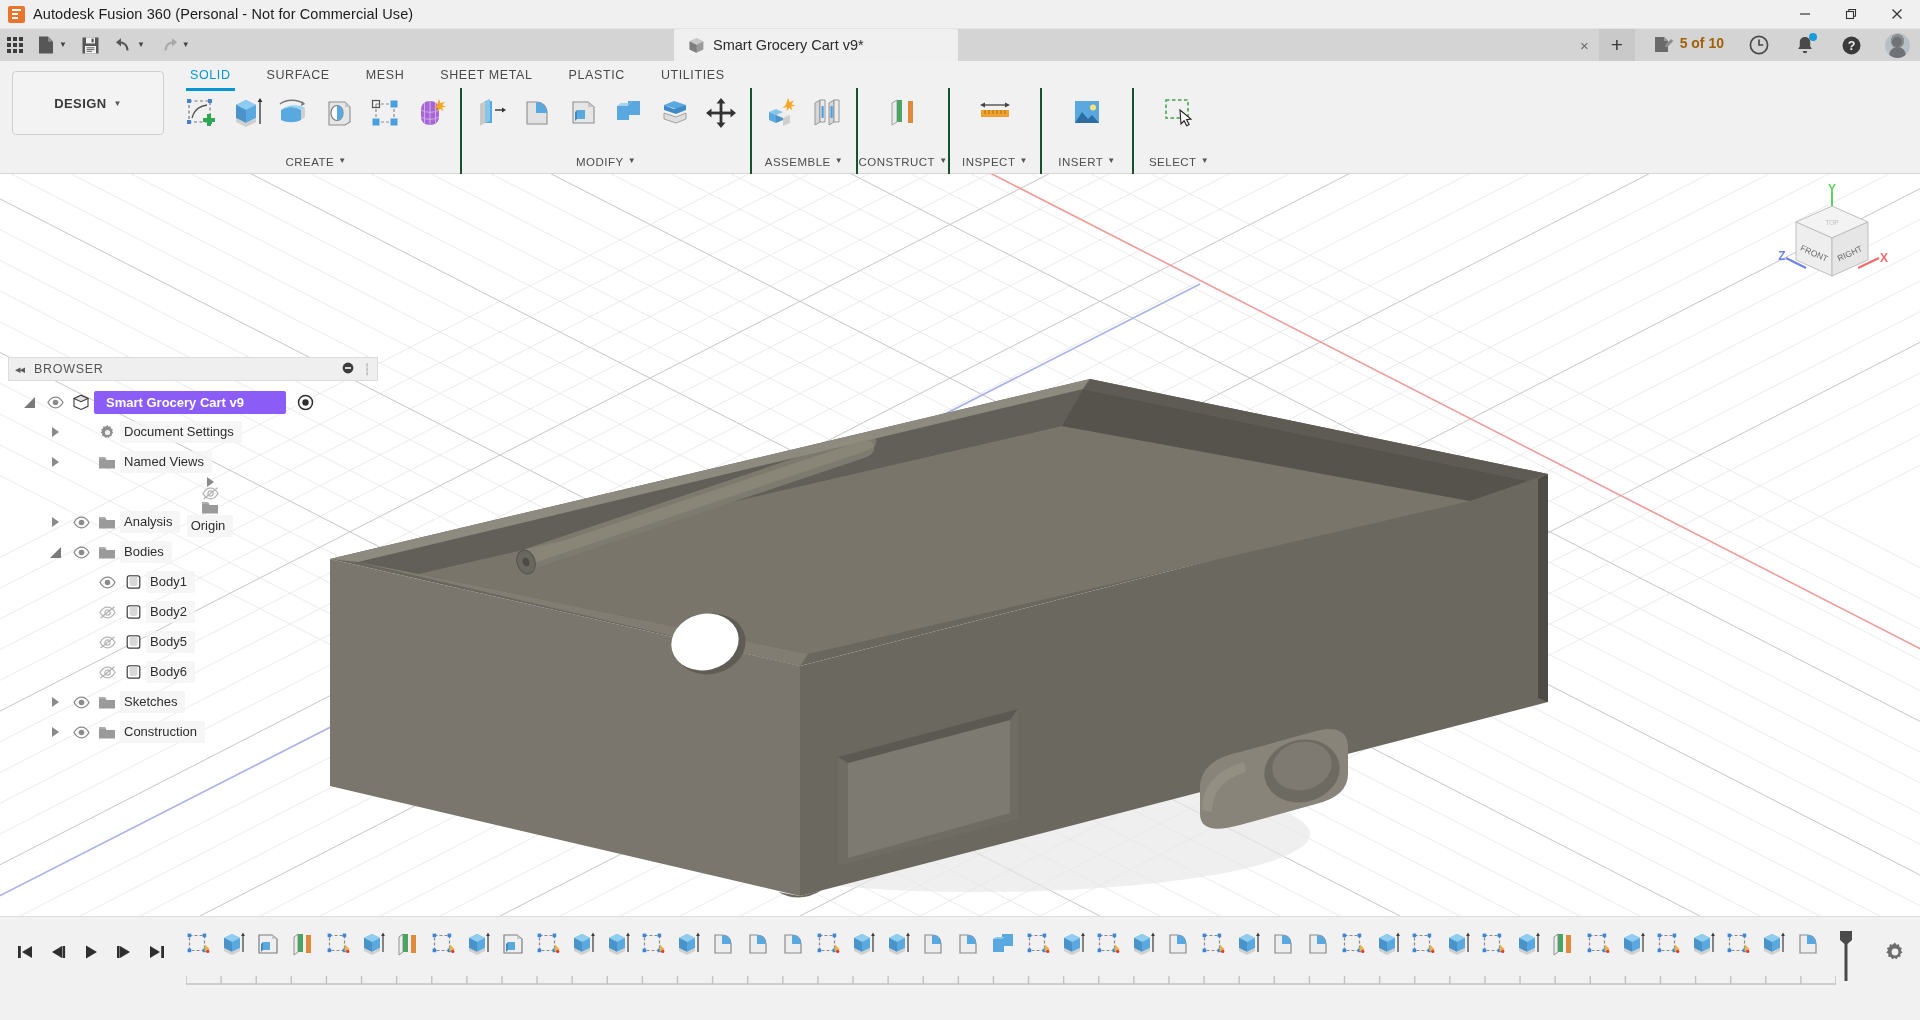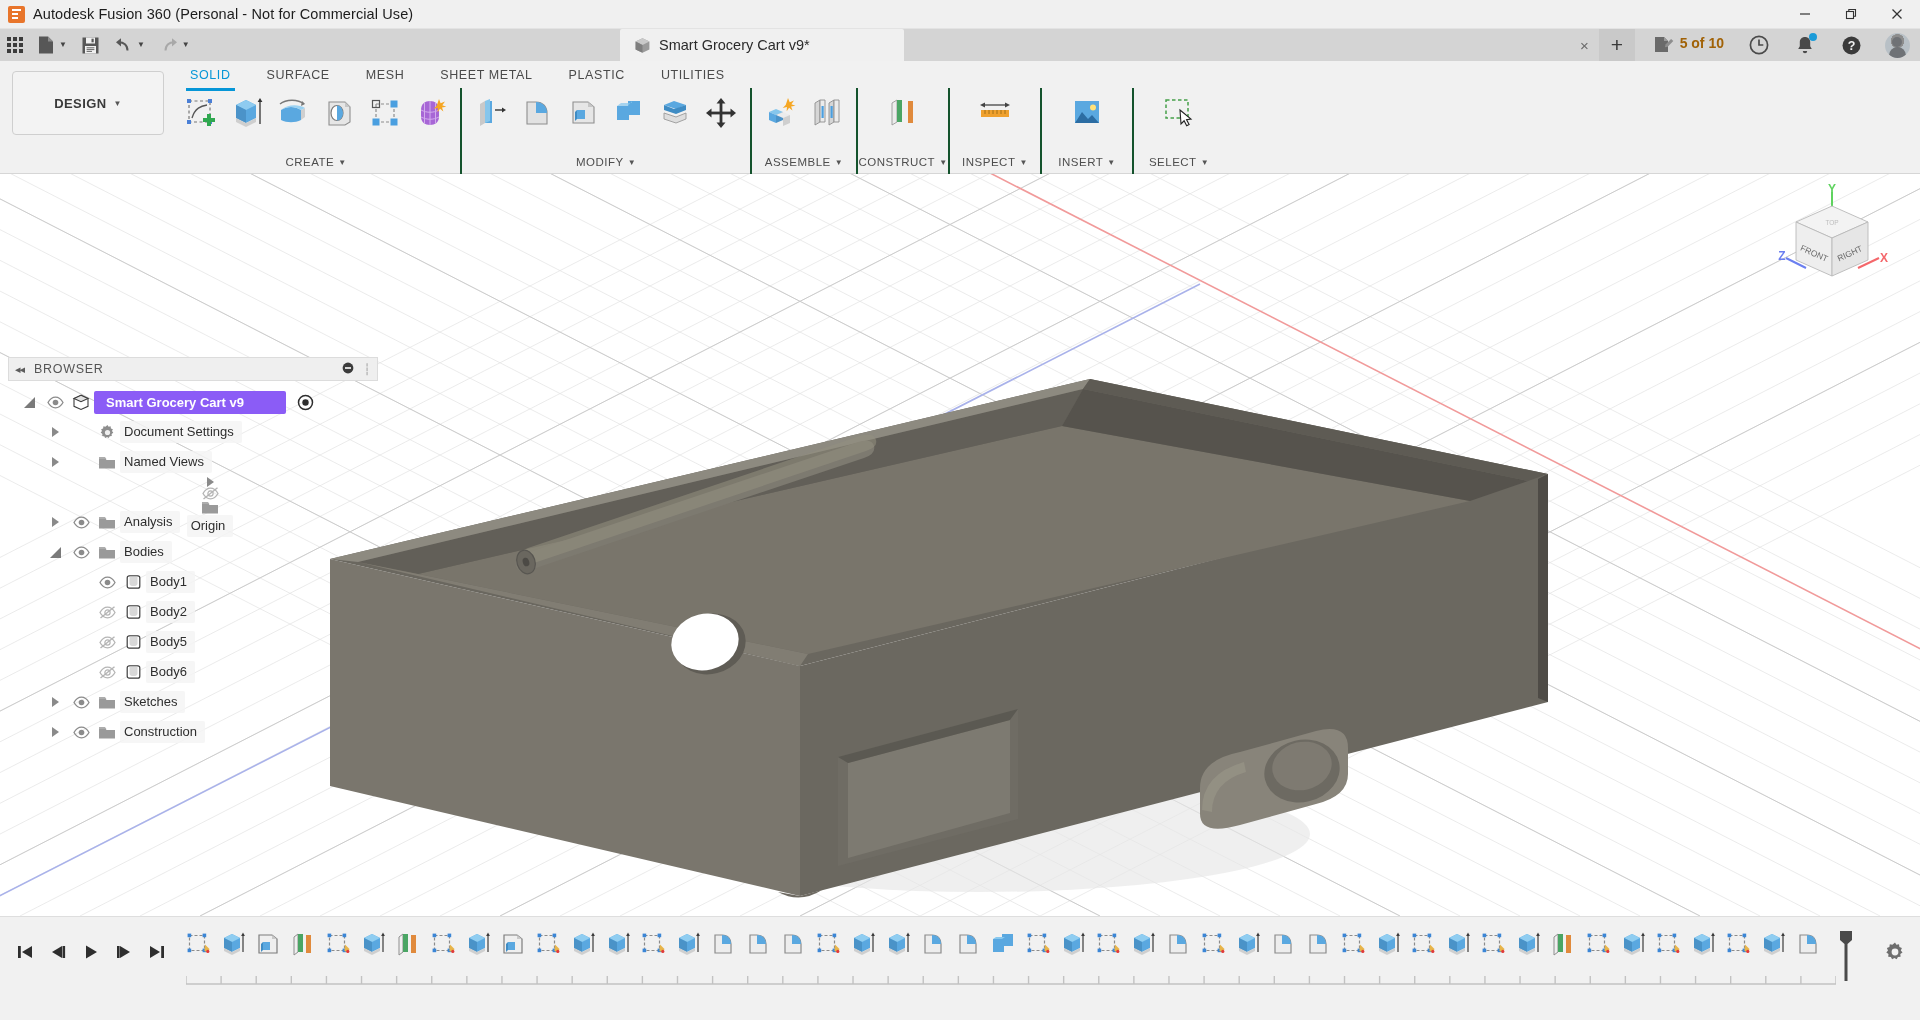--- a/index.html
+++ b/index.html
@@ -43,21 +43,21 @@
     position:absolute; top:29px; left:0; width:1920px; height:32px;
     background:#d4d4d4; display:flex; align-items:center;
   }
   .q-item {
     height:32px; display:flex; align-items:center; padding:0 7px; gap:3px;
   }
   .q-caret { font-size:8px; color:#444; line-height:1; }
   .grid9 { display:grid; grid-template-columns:repeat(3,4px); grid-template-rows:repeat(3,4px); gap:2px; }
   .grid9 i { background:#3c3c3c; display:block; width:4px; height:4px; }
 
-  .doctab-wrap { position:absolute; left:620px; top:29px; display:flex; align-items:flex-end; height:32px;text-align:right;}
+  .doctab-wrap { position:absolute; left:674px; top:29px; display:flex; align-items:flex-end; height:32px;text-align:right;}
   .doctab {
     height:32px; background:#f0f0f0; display:flex; align-items:center; gap:8px;
     padding:0 13px 0 14px; font-size:14.5px; color:#2b2b2b; border-radius:2px 2px 0 0;
     min-width:284px;
   }
   .doctab-close { margin-left:26px; color:#6a6a6a; font-size:15px; }
   .tab-plus {
     width:36px; height:32px; background:#c9c9c9; display:flex;align-items:center;justify-content:center;
     font-size:21px; color:#3a3a3a; font-weight:300;
   }
@@ -94,21 +94,21 @@
     position:relative; font-weight:500;
   }
   .rtab.active { color:#0696d7; }
   .rtab.active::after{
     content:""; position:absolute; left:14px; right:14px; bottom:-4px; height:3px; background:#0696d7;
   }
   .toolrow { position:absolute; left:172px; top:27px; right:0; height:86px; display:flex; align-items:flex-start; }
   .tgroup { display:flex; flex-direction:column; align-items:center; height:86px; position:relative; }
   .tgroup .icons { display:flex; align-items:flex-start; gap:0; padding:4px 6px 0 6px; height:58px;}
   .tgroup .glabel {
-    font-size:11.5px; color:#4e4e4e; letter-spacing:0.5px; display:flex; align-items:center; gap:4px;
+    font-size:11.5px; color:#4e4e4e; letter-spacing:0.5px; display:flex; gap:4px;
     position:absolute; bottom:6px; left:0; right:0; justify-content:center; white-space:nowrap;
   }
   .tgroup + .tgroup { border-left:2px solid #14532d; }
   .tool { width:46px; height:52px; display:flex; align-items:flex-start; justify-content:center; padding-top:4px;}
   .tool svg { display:block; }
   .caret-sm { font-size:8px; color:#555; }
 
   
   .canvas {
     position:absolute; top:174px; left:0; width:1920px; height:742px;

